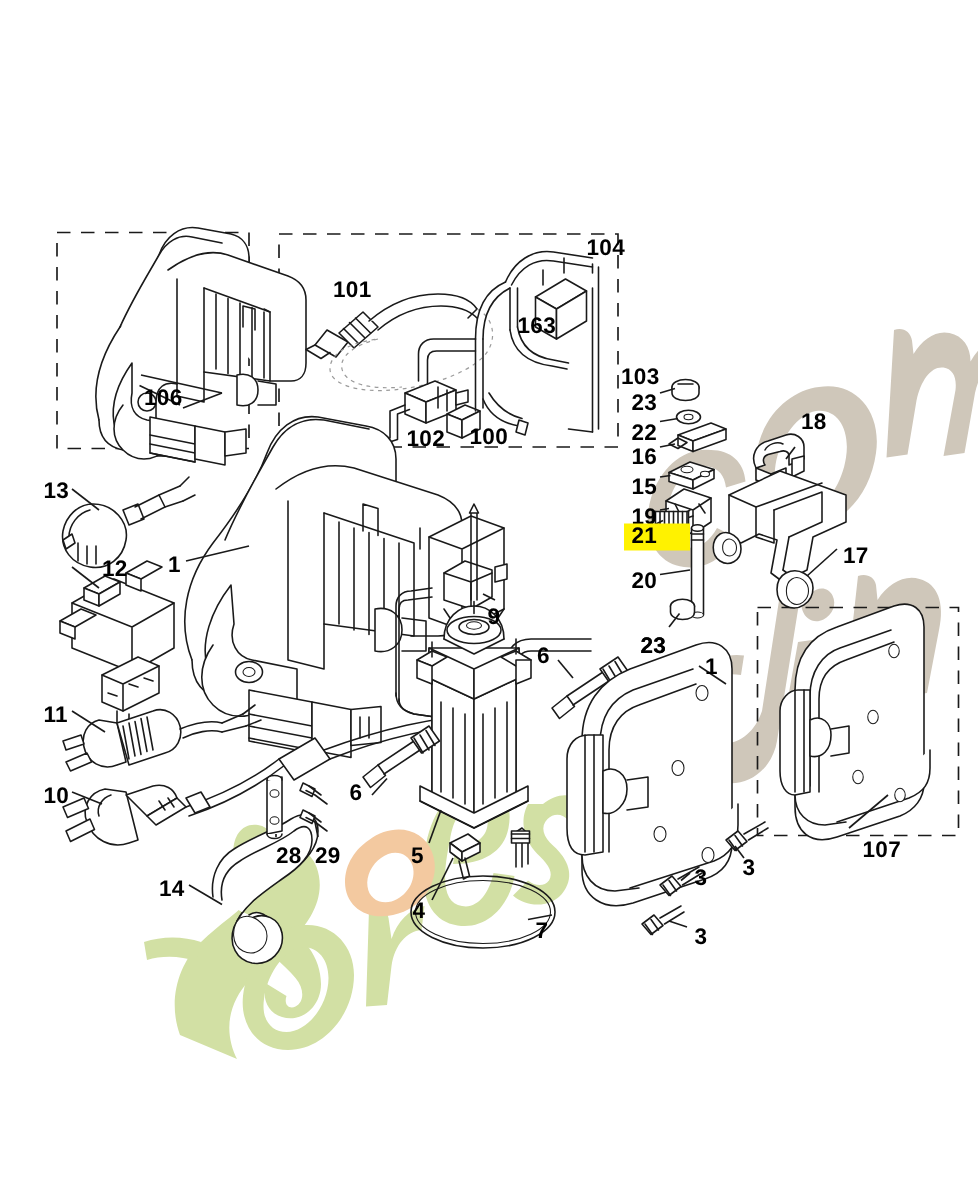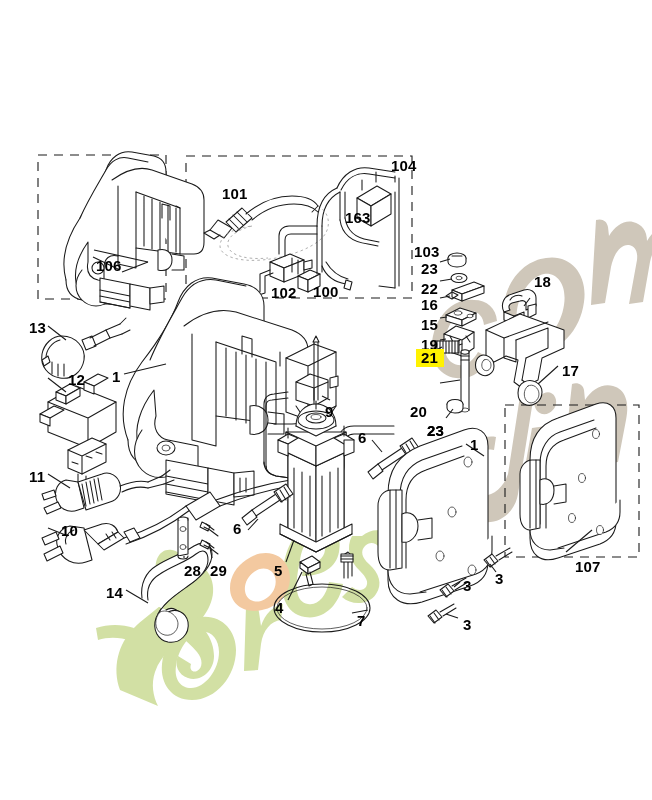--- a/index.html
+++ b/index.html
@@ -17,21 +17,21 @@
     font-family:"Liberation Sans",sans-serif;
     font-weight:bold;
     font-size:15px;
     color:#000000;
     line-height:1;
     white-space:nowrap;
     letter-spacing:.2px;
   }
   .cal.hl{
     background:#fff200;
-    padding:1px 6px 2px 5px;
+    padding:1px 22px 2px 5px;
   }
   .wm{position:absolute;pointer-events:none;}
 </style>
 </head>
 <body>
 
 <div id="page">
 
   <svg id="diagram" viewBox="0 0 652 800" xmlns="http://www.w3.org/2000/svg">
     <defs>
@@ -484,28 +484,28 @@
       <div class="cal" style="left: 313px; top: 284px;">100</div>
       <div class="cal" style="left: 366px; top: 244px; margin-left: 48px;">103</div>
       <div class="cal" style="left: 391px; top: 158px;">104</div>
       <div class="cal" style="left: 345px; top: 210px;">163</div>
       <div class="cal" style="left: 421px; top: 261px;">23</div>
       <div class="cal" style="left: 421px; top: 281px;">22</div>
       <div class="cal" style="left: 421px; top: 297px;">16</div>
       <div class="cal" style="left: 421px; top: 317px;">15</div>
       <div class="cal" style="left: 421px; top: 337px;">19</div>
       <div class="cal hl" style="left: 416px; top: 349px;">21</div>
-      <div class="cal" style="left: 410px; top: 380px; margin-top: 24px;">20</div>
+      <div class="cal" style="left: 421px; top: 380px;">20</div>
       <div class="cal" style="left: 427px; top: 423px;">23</div>
       <div class="cal" style="left: 534px; top: 274px;">18</div>
       <div class="cal" style="left: 562px; top: 363px;">17</div>
       <div class="cal" style="left: 29px; top: 320px;">13</div>
       <div class="cal" style="left: 29px; top: 372px; margin-left: 39px;">12</div>
       <div class="cal" style="left: 29px; top: 469px;">11</div>
-      <div class="cal" style="left: 29px; top: 523px; margin-left: 32px;">10</div>
+      <div class="cal" style="left: 29px; top: 523px;">10</div>
       <div class="cal" style="left: 106px; top: 585px;">14</div>
       <div class="cal" style="left: 112px; top: 369px;">1</div>
       <div class="cal" style="left: 325px; top: 404px;">9</div>
       <div class="cal" style="left: 184px; top: 563px;">28</div>
       <div class="cal" style="left: 210px; top: 563px;">29</div>
       <div class="cal" style="left: 233px; top: 521px;">6</div>
       <div class="cal" style="left: 358px; top: 430px;">6</div>
       <div class="cal" style="left: 427px; top: 423px;">23</div>
       <div class="cal" style="left: 470px; top: 437px;">1</div>
       <div class="cal" style="left: 274px; top: 563px;">5</div>

